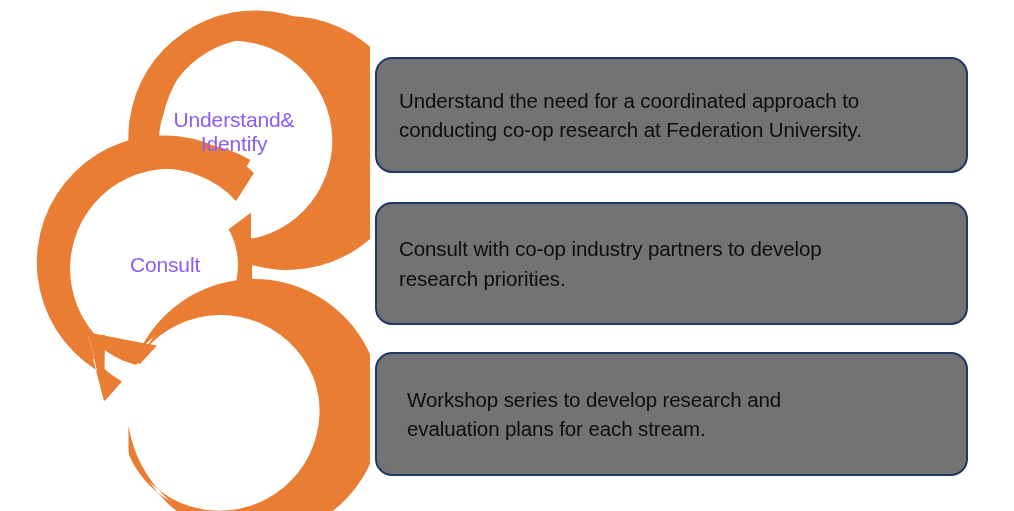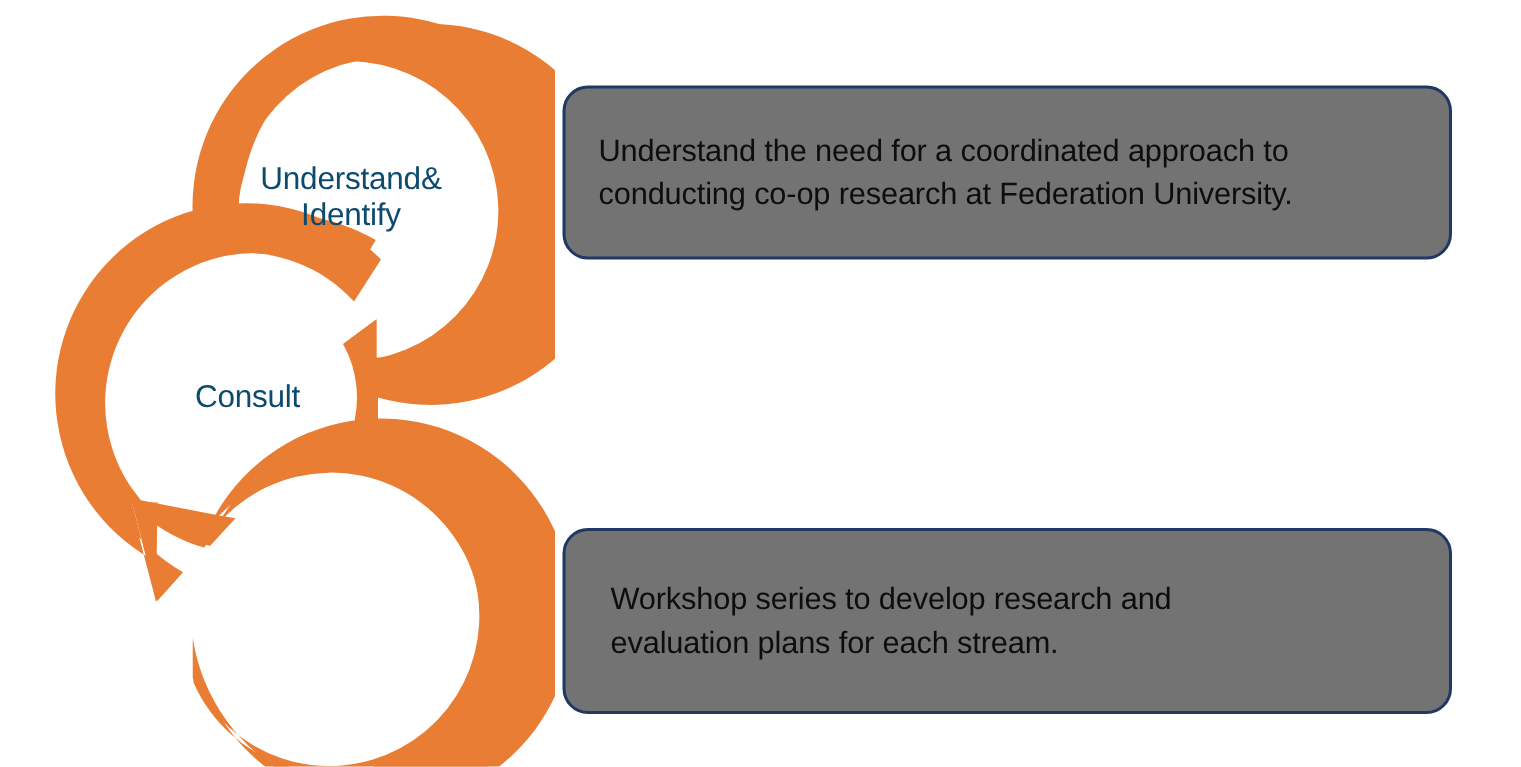--- a/index.html
+++ b/index.html
@@ -35,21 +35,21 @@
   }
   #cycle-svg {
     display: block;
     width: 370px;
     height: 511px;
   }
 
   .stage-label {
     position: absolute;
     text-align: center;
-    color: #0c4a6e;
+    color: #8b5cf6;
     font-family: "Liberation Sans", sans-serif;
     font-size: 21px;
     line-height: 1.16;
     letter-spacing: -0.15px;
     white-space: pre-line;
     pointer-events: none;
   }
   #stage-label-1 {
     left: 146px;
     top: 108px;
@@ -168,18 +168,21 @@
 
     <div class="stage-label" id="stage-label-1">Understand&amp;
 Identify</div>
     <div class="stage-label" id="stage-label-2">Consult</div>
   </div>
 
   <div class="desc-box" id="desc-box-1">
     <div class="desc-text">Understand the need for a coordinated approach to conducting co-op research at Federation University.</div>
   </div>
 
+  <div class="desc-box" id="desc-box-2">
+    <div class="desc-text">Consult with co-op industry partners to develop research priorities.</div>
+  </div>
 
   <div class="desc-box" id="desc-box-3">
     <div class="desc-text">Workshop series to develop research and evaluation plans for each stream.</div>
   </div>
 
 </div>
 
 </body></html>

